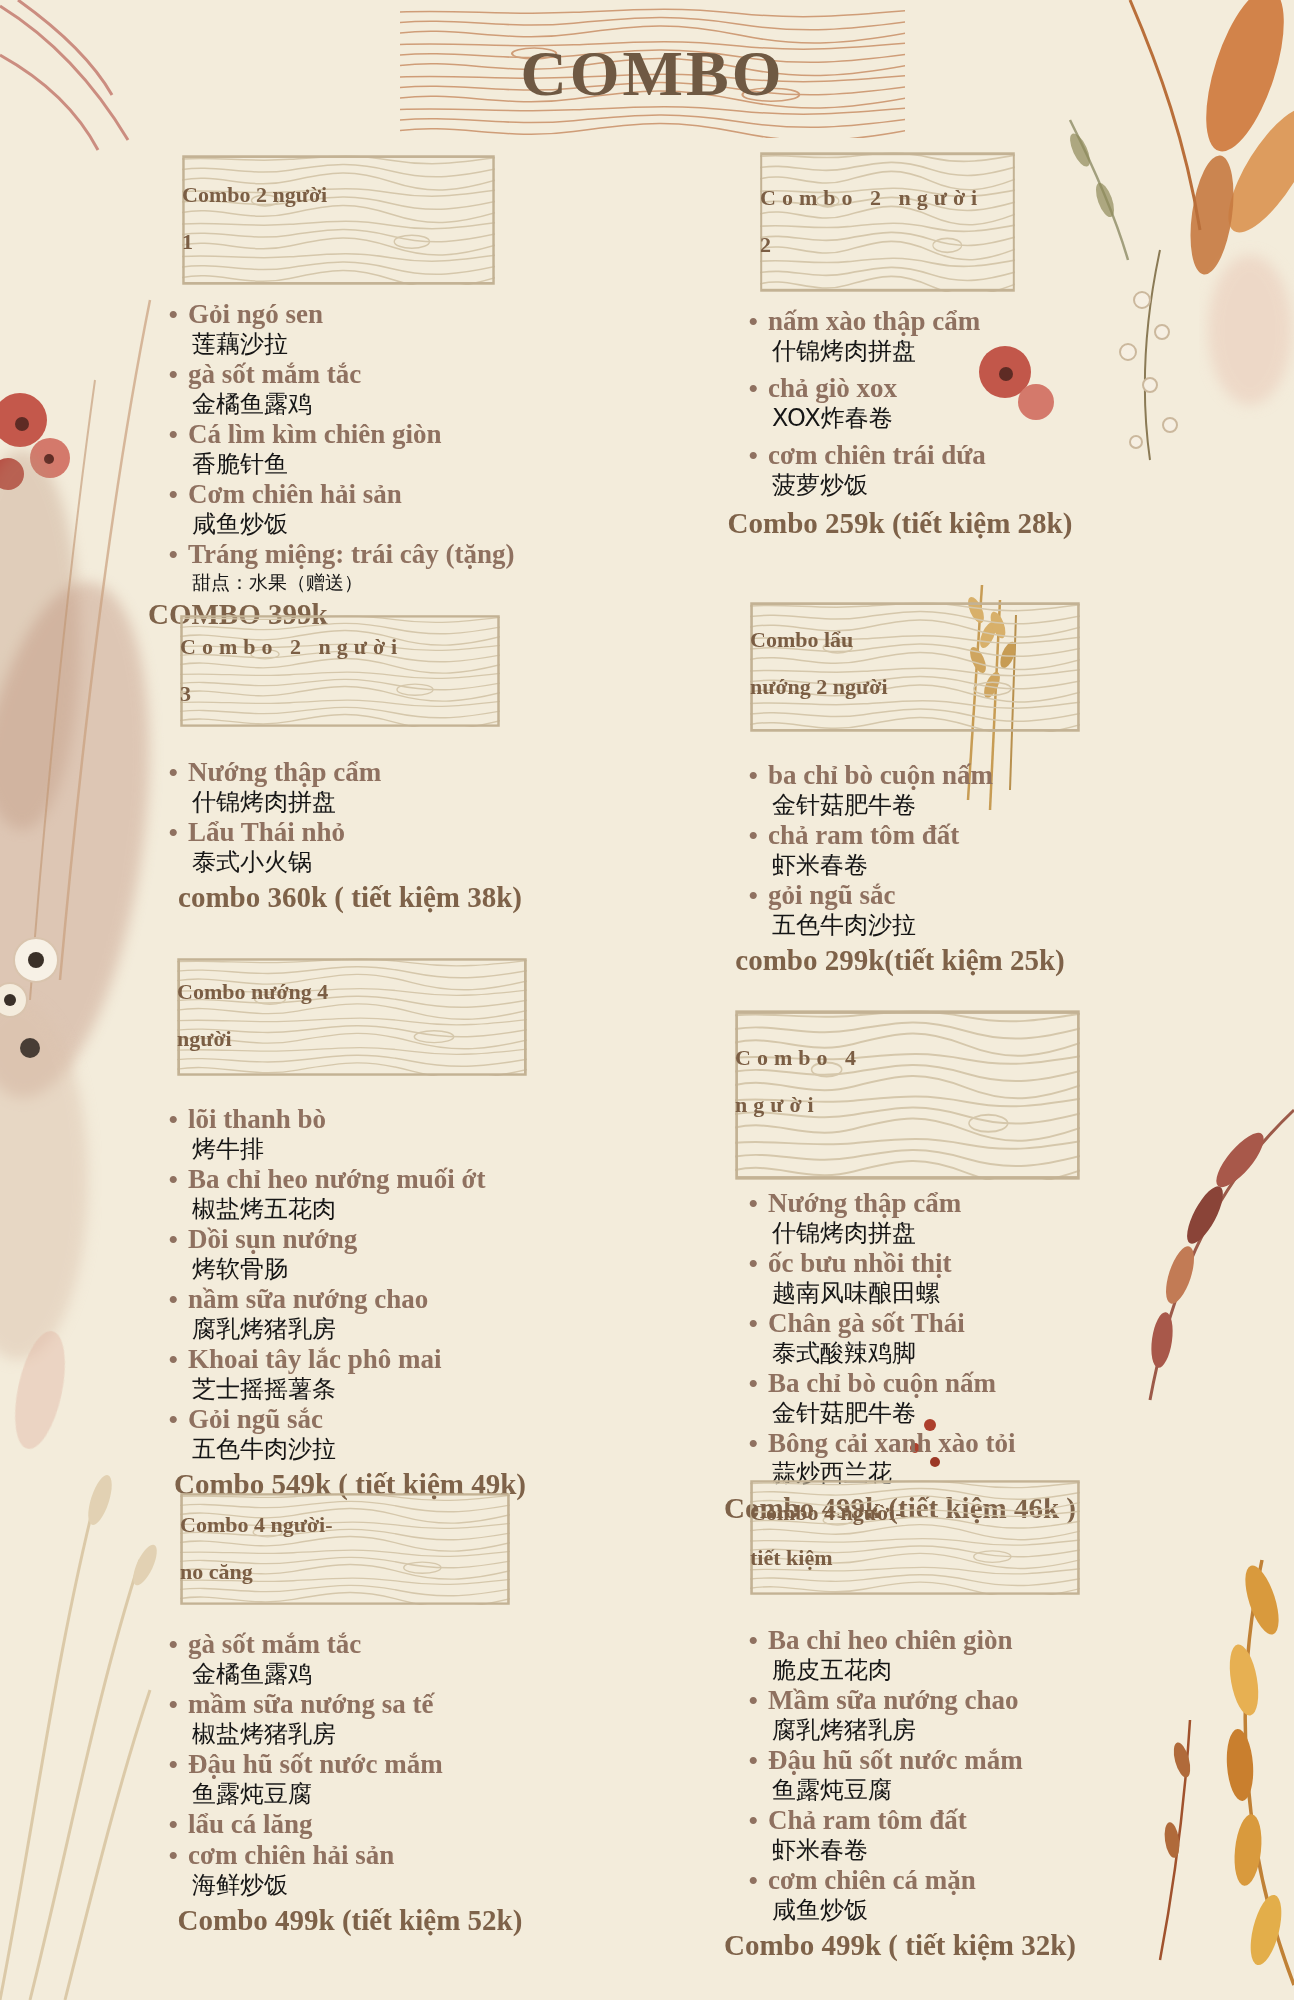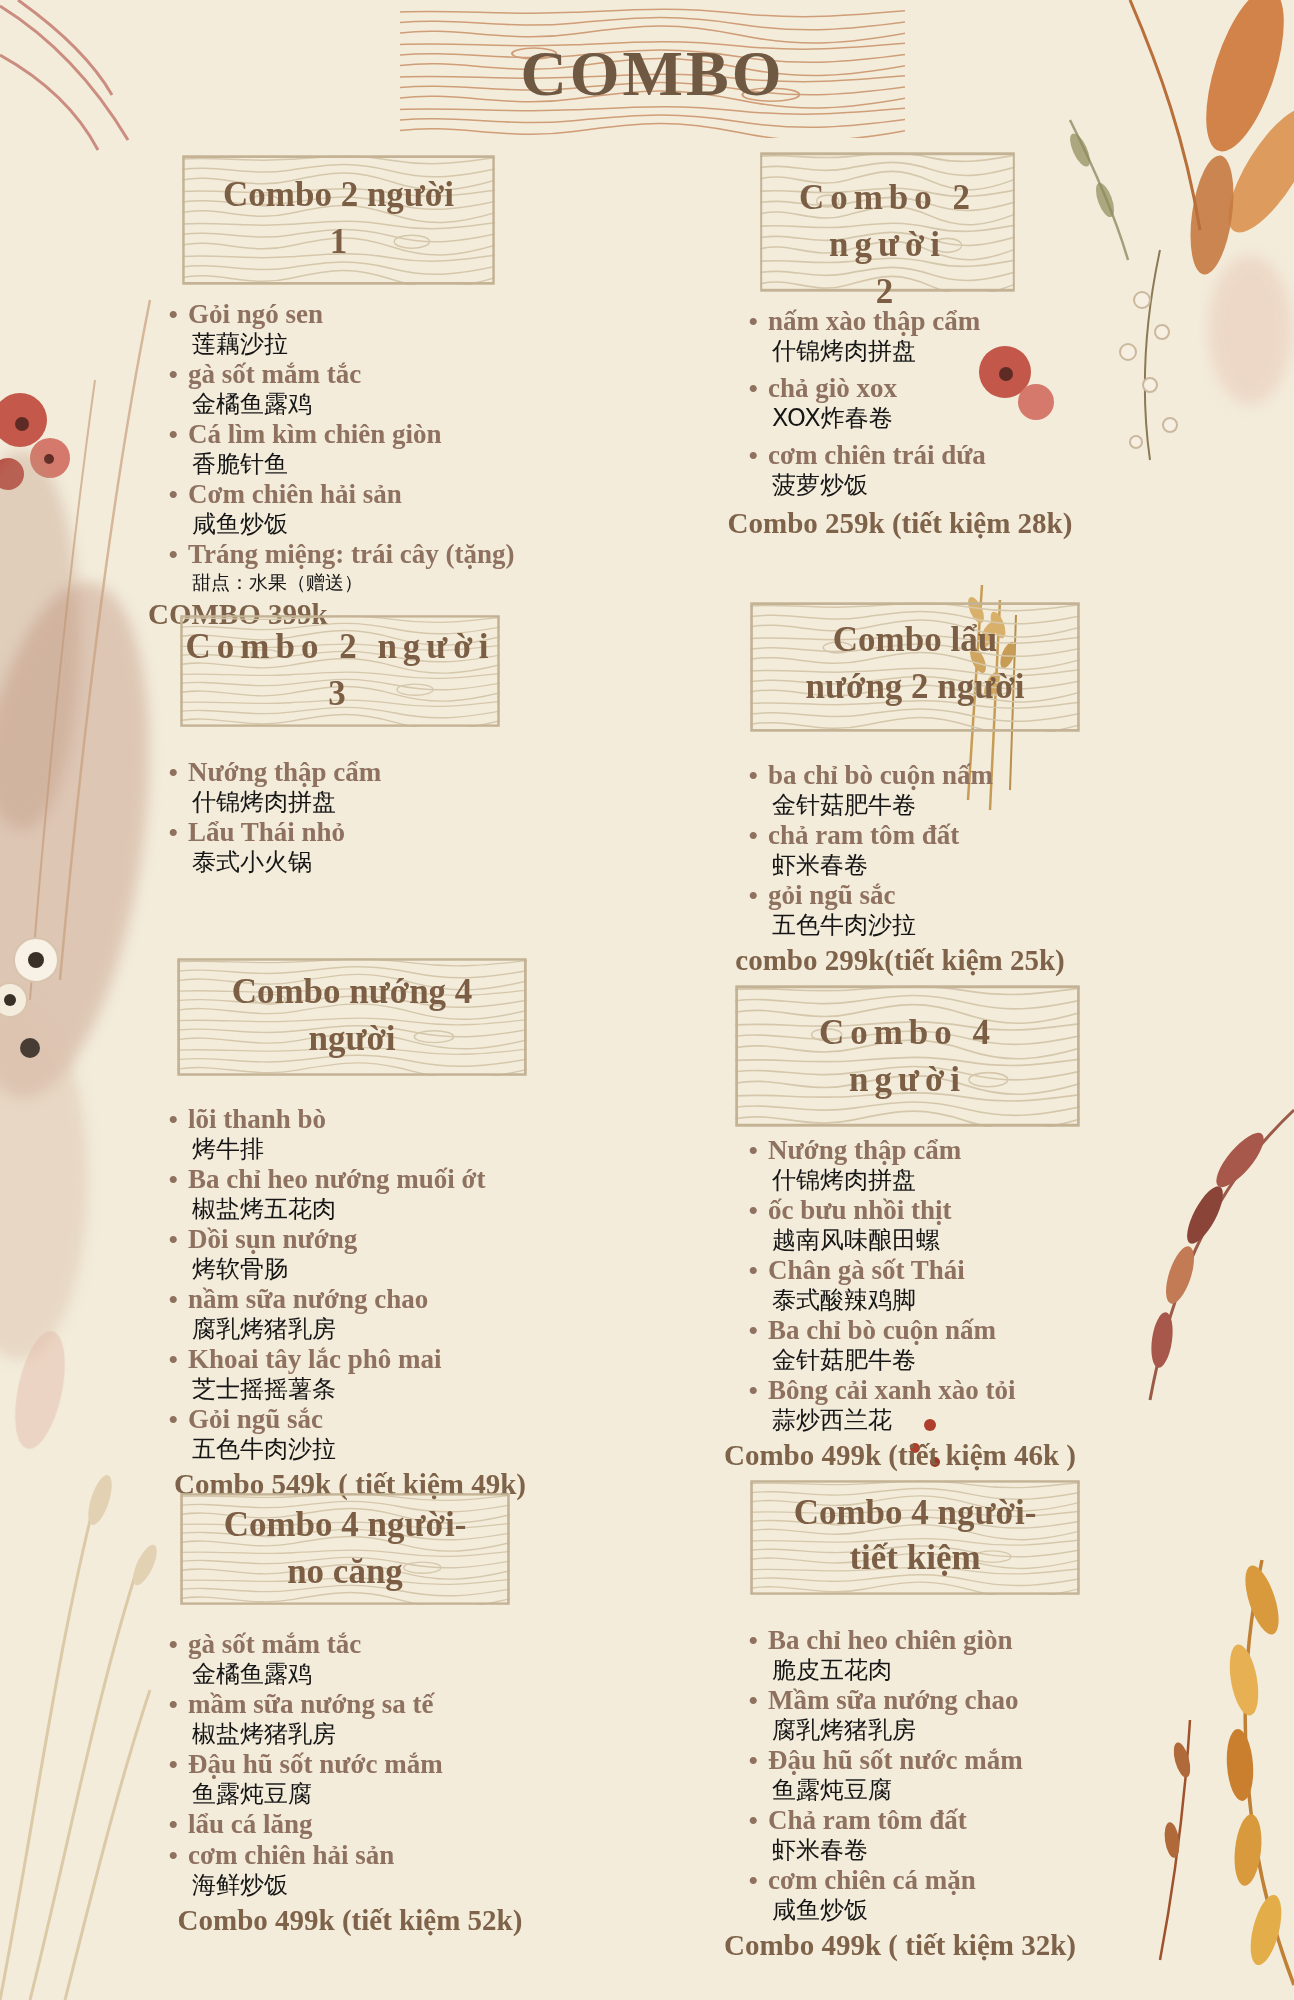--- a/index.html
+++ b/index.html
@@ -12,22 +12,22 @@
         overflow:hidden;font-family:"Liberation Serif",serif;}
   .decor{position:absolute;inset:0;pointer-events:none;}
   
   .title-wrap{position:absolute;left:400px;top:8px;width:505px;height:130px;}
   .title-wrap h1{position:relative;margin:0;padding-top:34px;text-align:center;
     font-size:64px;font-weight:700;letter-spacing:3px;color:var(--c-title);line-height:1;}
   
   .grain{position:absolute;inset:0;display:block;}
   .grain svg{width:100%;height:100%;display:block;}
   .wood{position:relative;}
-  .ht{position:relative;text-align:center;color:var(--c-heading);font-weight:700;
-      font-size:35px;line-height:47px;padding-top:16px;}
+  .ht{position:relative;text-align:left;color:var(--c-heading);font-weight:700;
+      font-size:22px;line-height:47px;padding-top:16px;}
   .ht span{display:block;}
   .sec{position:absolute;}
   
   .sec-s1{left:140px;top:155px;width:420px;}
   .sec-s1 .wood{margin-left:42px;width:313px;height:130px;}
   .sec-s3{left:140px;top:615px;width:420px;}
   .sec-s3 .wood{margin-left:40px;width:320px;height:112px;}
   .sec-s3 .ht{padding-top:8px;}
   .sec-s5{left:140px;top:958px;width:420px;}
   .sec-s5 .wood{margin-left:37px;width:350px;height:118px;}
@@ -35,21 +35,21 @@
   .sec-s7{left:140px;top:1493px;width:420px;}
   .sec-s7 .wood{margin-left:40px;width:330px;height:112px;}
   .sec-s7 .ht{padding-top:8px;}
   .sec-s2{left:720px;top:152px;width:360px;}
   .sec-s2 .wood{margin-left:40px;width:255px;height:140px;}
   .sec-s2 .ht{padding-top:22px;}
   .sec-s4{left:720px;top:602px;width:360px;}
   .sec-s4 .wood{margin-left:30px;width:330px;height:130px;}
   .sec-s4 .ht{padding-top:14px;}
   .sec-s6{left:720px;top:985px;width:360px;}
-  .sec-s6 .wood{margin-left:15px;width:345px;height:142px;}
+  .sec-s6 .wood{margin-left:15px;width:345px;height:170px;margin-top:25px;}
   .sec-s6 .ht{padding-top:24px;}
   .sec-s8{left:720px;top:1480px;width:360px;}
   .sec-s8 .wood{margin-left:30px;width:330px;height:115px;}
   .sec-s8 .ht{padding-top:10px;line-height:45px;}
   
   .sec-s2 .ht,.sec-s3 .ht,.sec-s6 .ht{letter-spacing:6px;}
   
   .dishes{list-style:none;margin:14px 0 0 0;padding:0 0 0 28px;}
   .sec-s3 .dishes{margin-top:30px;}
   .sec-s5 .dishes{margin-top:28px;}
@@ -347,20 +347,21 @@
           </div>
         </li>
         <li class="dish">
           <span class="bullet">•</span>
           <div class="txt">
             <div class="vi">Lẩu Thái nhỏ</div>
             <div class="zh">泰式小火锅</div>
           </div>
         </li>
       </ul>
+    <div class="price">combo 360k ( tiết kiệm 38k)</div>
   </section>
 
   <section class="sec sec-s4">
     <div class="wood">
       <span class="grain">
           <svg viewBox="0 0 320 120" preserveAspectRatio="none">
             <path d="M-5 4 C 35 1 65 7 110 4 S 175 -1 215 5 S 285 7 325 2" fill="none" stroke="#d5c7ab" stroke-width="1.4"></path>
             <path d="M-5 14 C 35 8 65 20 110 14 S 175 6 215 15 S 285 20 325 12" fill="none" stroke="#d5c7ab" stroke-width="1.4"></path>
             <path d="M-5 24 C 35 15 65 33 110 24 S 175 13 215 25 S 285 33 325 22" fill="none" stroke="#d5c7ab" stroke-width="1.4"></path>
             <path d="M-5 34 C 35 31 65 37 110 34 S 175 29 215 35 S 285 37 325 32" fill="none" stroke="#d5c7ab" stroke-width="1.4"></path>

